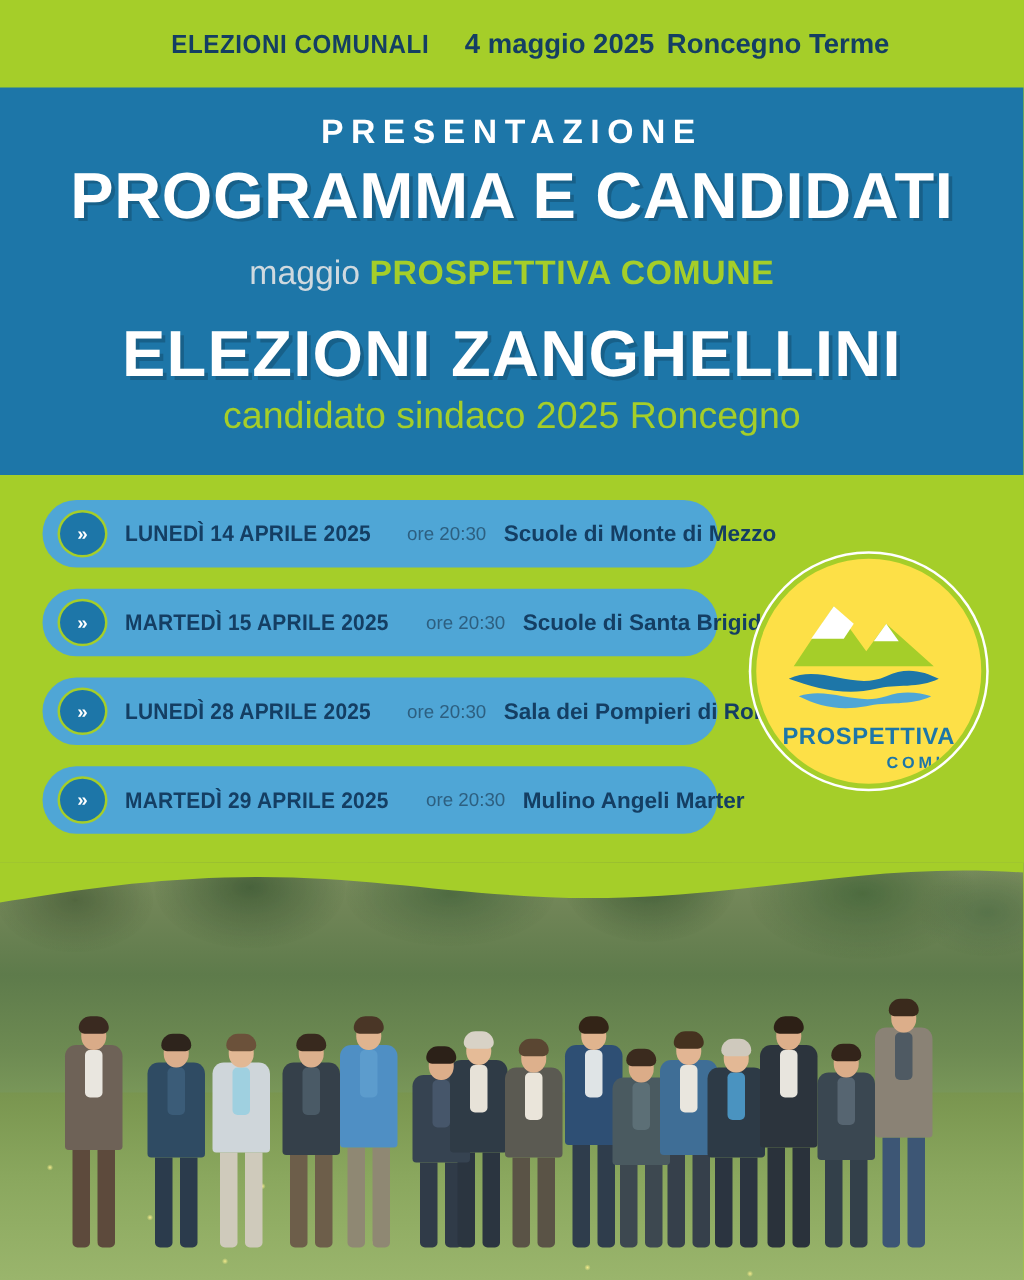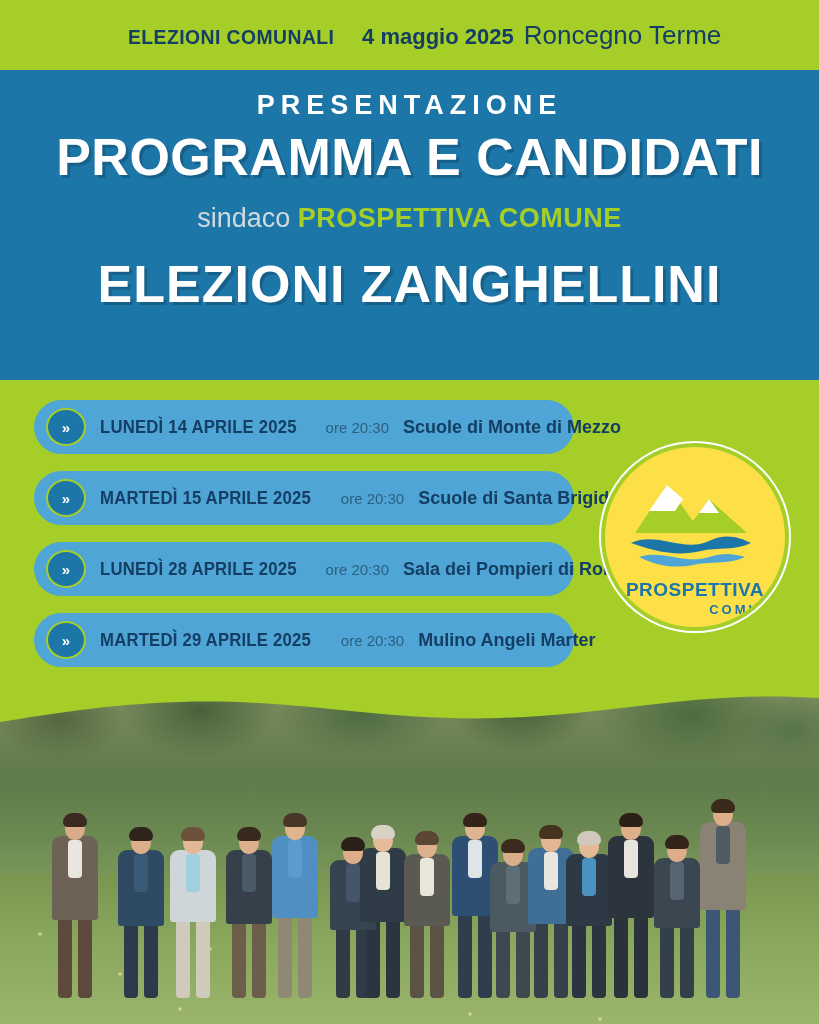--- a/index.html
+++ b/index.html
@@ -45,22 +45,22 @@
     letter-spacing: 0.5px;
     font-family: "Liberation Sans Narrow", "Liberation Sans", sans-serif;
     transform: scaleX(0.92);
     transform-origin: left center;
   }
   .topbar .t2 {
     font-size: 22px;
     font-weight: bold;
   }
   .topbar .t3 {
-    font-size: 26px;
-    font-weight: normal;
+    font-size: 22px;
+    font-weight: bold;
   }
 
   
   .headerblock {
     position: absolute;
     top: 70px; left: 0;
     width: 819px;
     height: 310px;
     background: #1D76A8;
     text-align: center;
@@ -334,24 +334,25 @@
       <span class="t1">ELEZIONI COMUNALI</span>
       <span class="t2">4 maggio 2025</span>
       <span class="t3">Roncegno Terme</span>
     </div>
   </div>
 
   <div class="headerblock">
     <div class="presentazione">PRESENTAZIONE</div>
     <div class="bigtitle">PROGRAMMA E CANDIDATI</div>
     <div class="squadra-line">
-      <span>sindaco</span>
+      <span>maggio</span>
       <span class="strong">PROSPETTIVA COMUNE</span>
     </div>
     <div class="candidate-name">ELEZIONI ZANGHELLINI</div>
+    <div class="candidate-sub">candidato sindaco 2025 Roncegno</div>
   </div>
 
   <div class="events">
 
     <div class="event-row">
       <div class="chev">»</div>
       <div class="ev-day">LUNEDÌ 14 APRILE 2025</div>
       <div class="ev-time">ore 20:30</div>
       <div class="ev-place">Scuole di Monte di Mezzo</div>
     </div>

